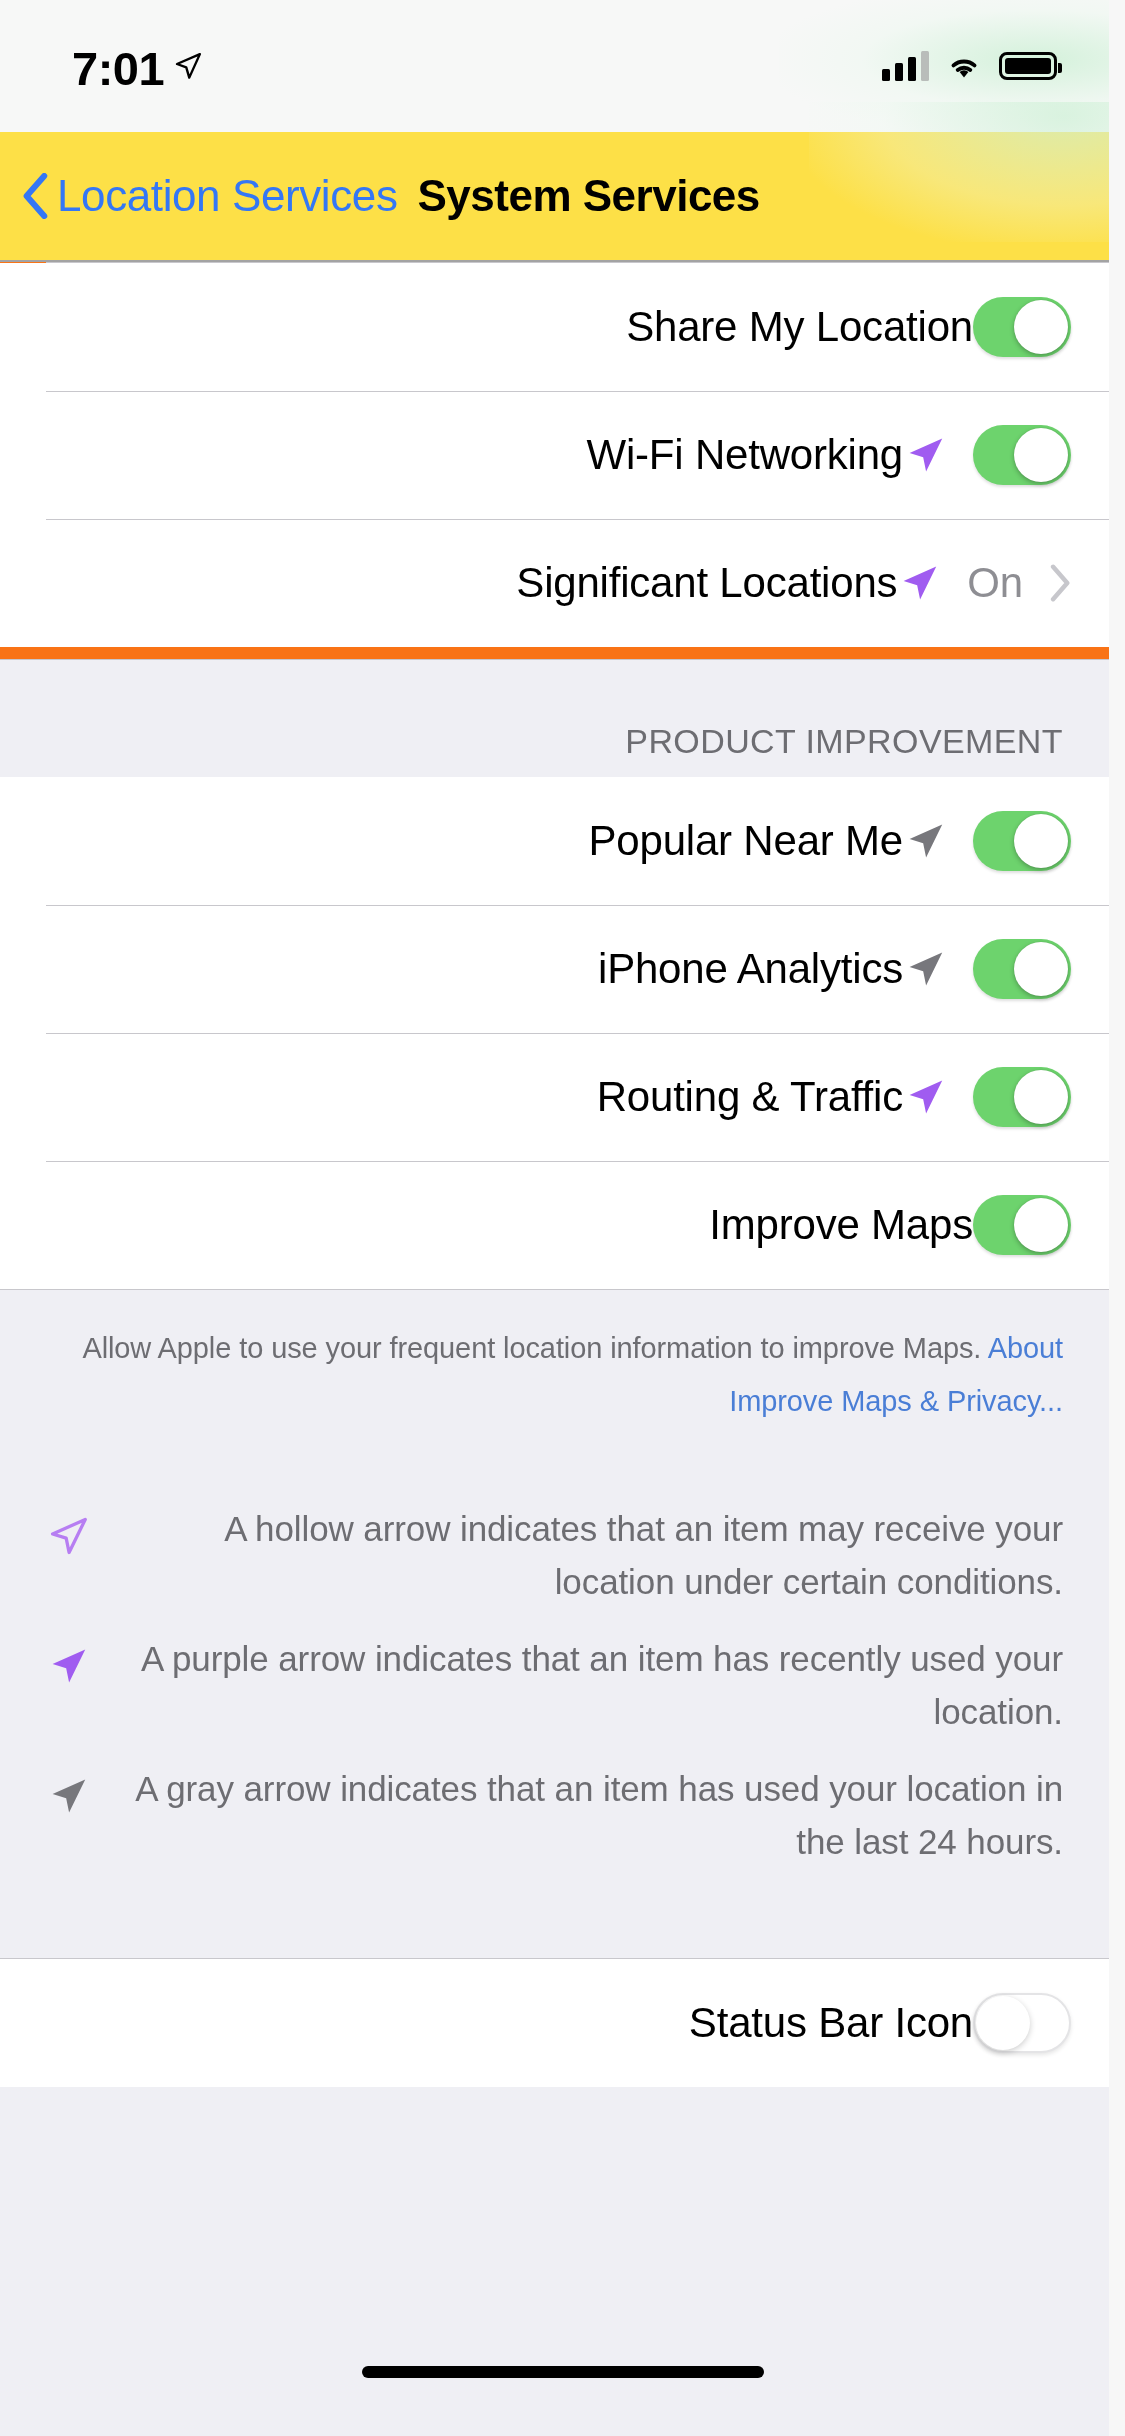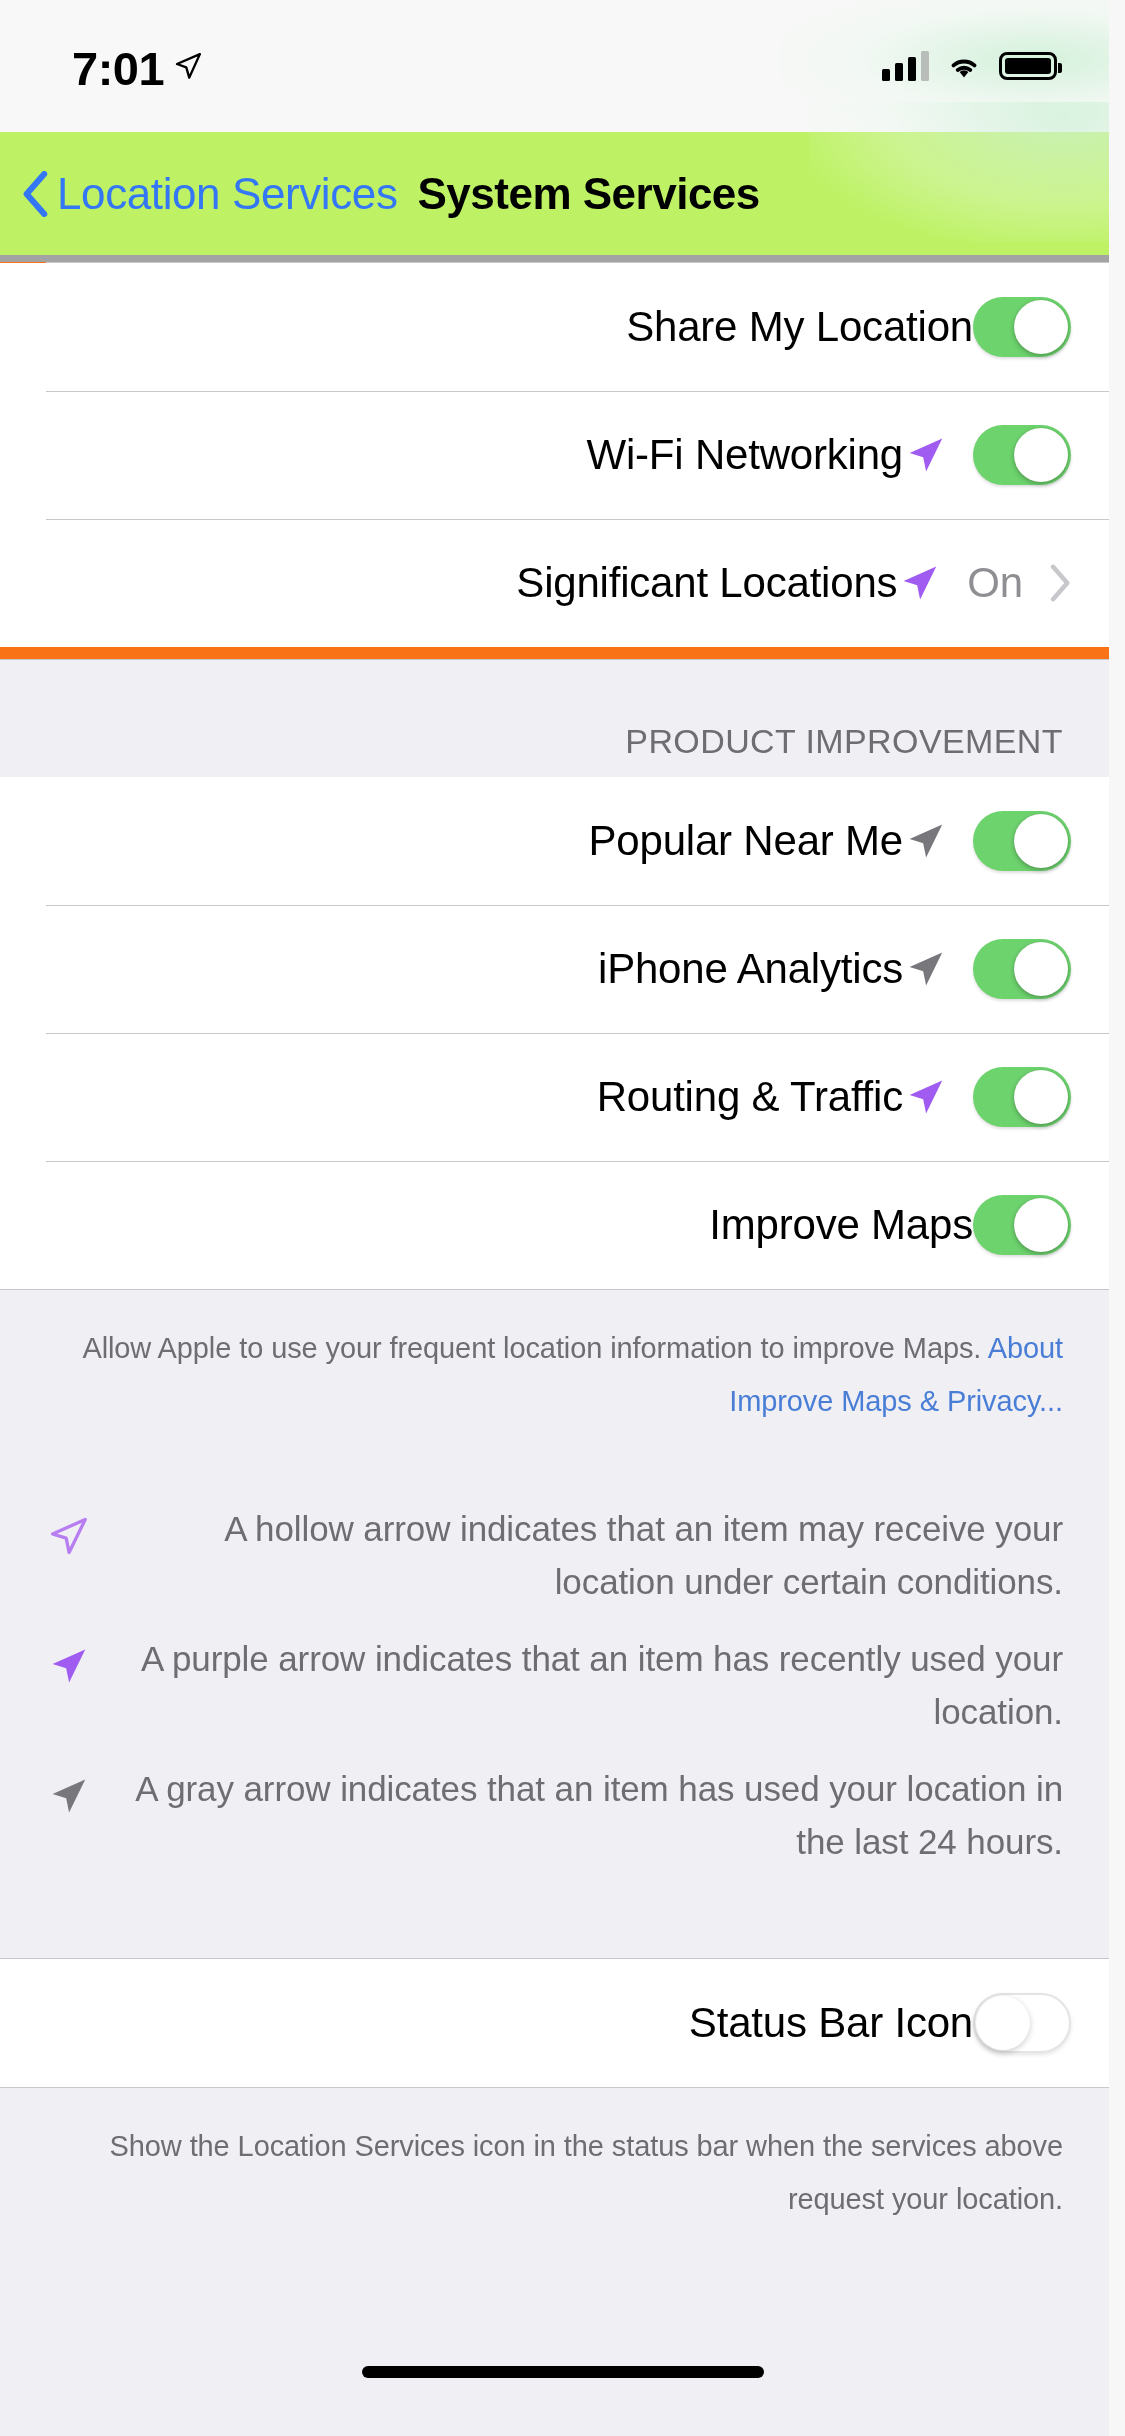--- a/index.html
+++ b/index.html
@@ -63,25 +63,25 @@
   .sb-battery::after{
     content:""; position:absolute; right:-8px; top:8px;
     width:4px; height:10px; background:#000; border-radius:0 2px 2px 0;
   }
   .sb-battery > span { display:block; height:100%; width:100%; background:#000; border-radius:3px; }
 
   
   .navbar {
     position: relative;
     height: 130px;
-    background: #bef264;
+    background: #fde047;
     display: flex;
     align-items: center;
     padding-left: 22px;
-    border-bottom: 7px solid #a3a3a3;
+    border-bottom: 2px solid #a3a3a3;
   }
   .navbar::after{
     content:"";
     position:absolute; right:0; top:-30px;
     width: 300px; height: 140px;
     background: radial-gradient(ellipse at 85% 10%, rgba(206,240,214,.7) 0%, rgba(236,249,239,.3) 50%, rgba(247,248,247,0) 78%);
     pointer-events:none;
   }
   .nav-back { display: flex; align-items: center; gap: 9px; cursor: pointer; }
   .nav-chev { width: 26px; height: 46px; display:block; }
@@ -392,23 +392,20 @@
       <div class="row">
         <span class="row-label">Status Bar Icon</span>
         <span class="row-right">
           <span class="toggle off">
               <span class="knob"></span>
             </span>
         </span>
       </div>
     </div>
 
-    <div class="footer">
-      <span>Show the Location Services icon in the status bar when the services above request your location.</span>
-    </div>
 
   </div>
 
   <div class="home-indicator-area">
     <div class="home-bar"></div>
   </div>
 
 </div>
 
 </body></html>

